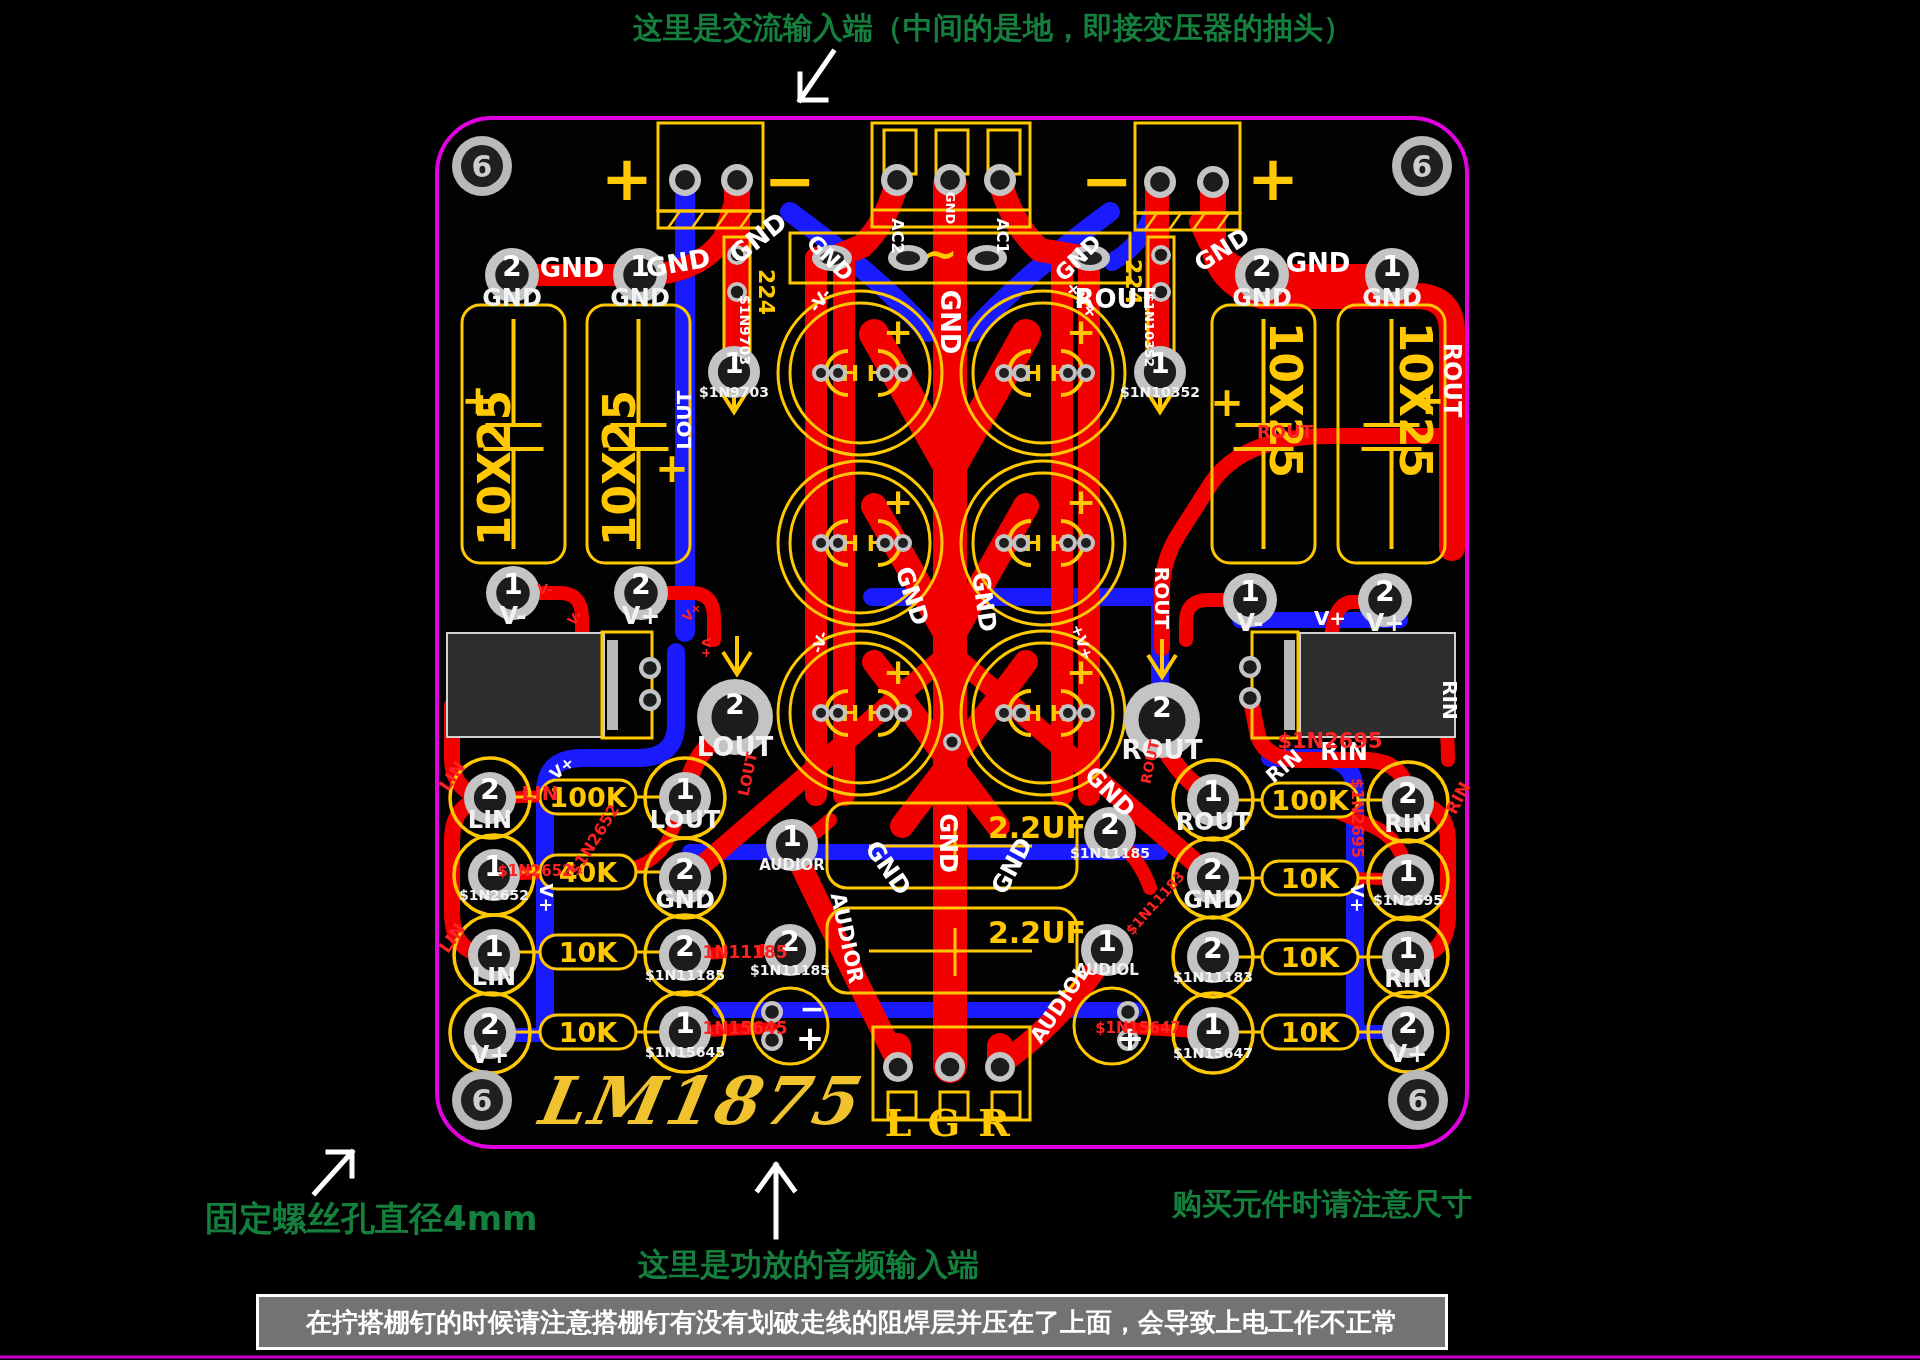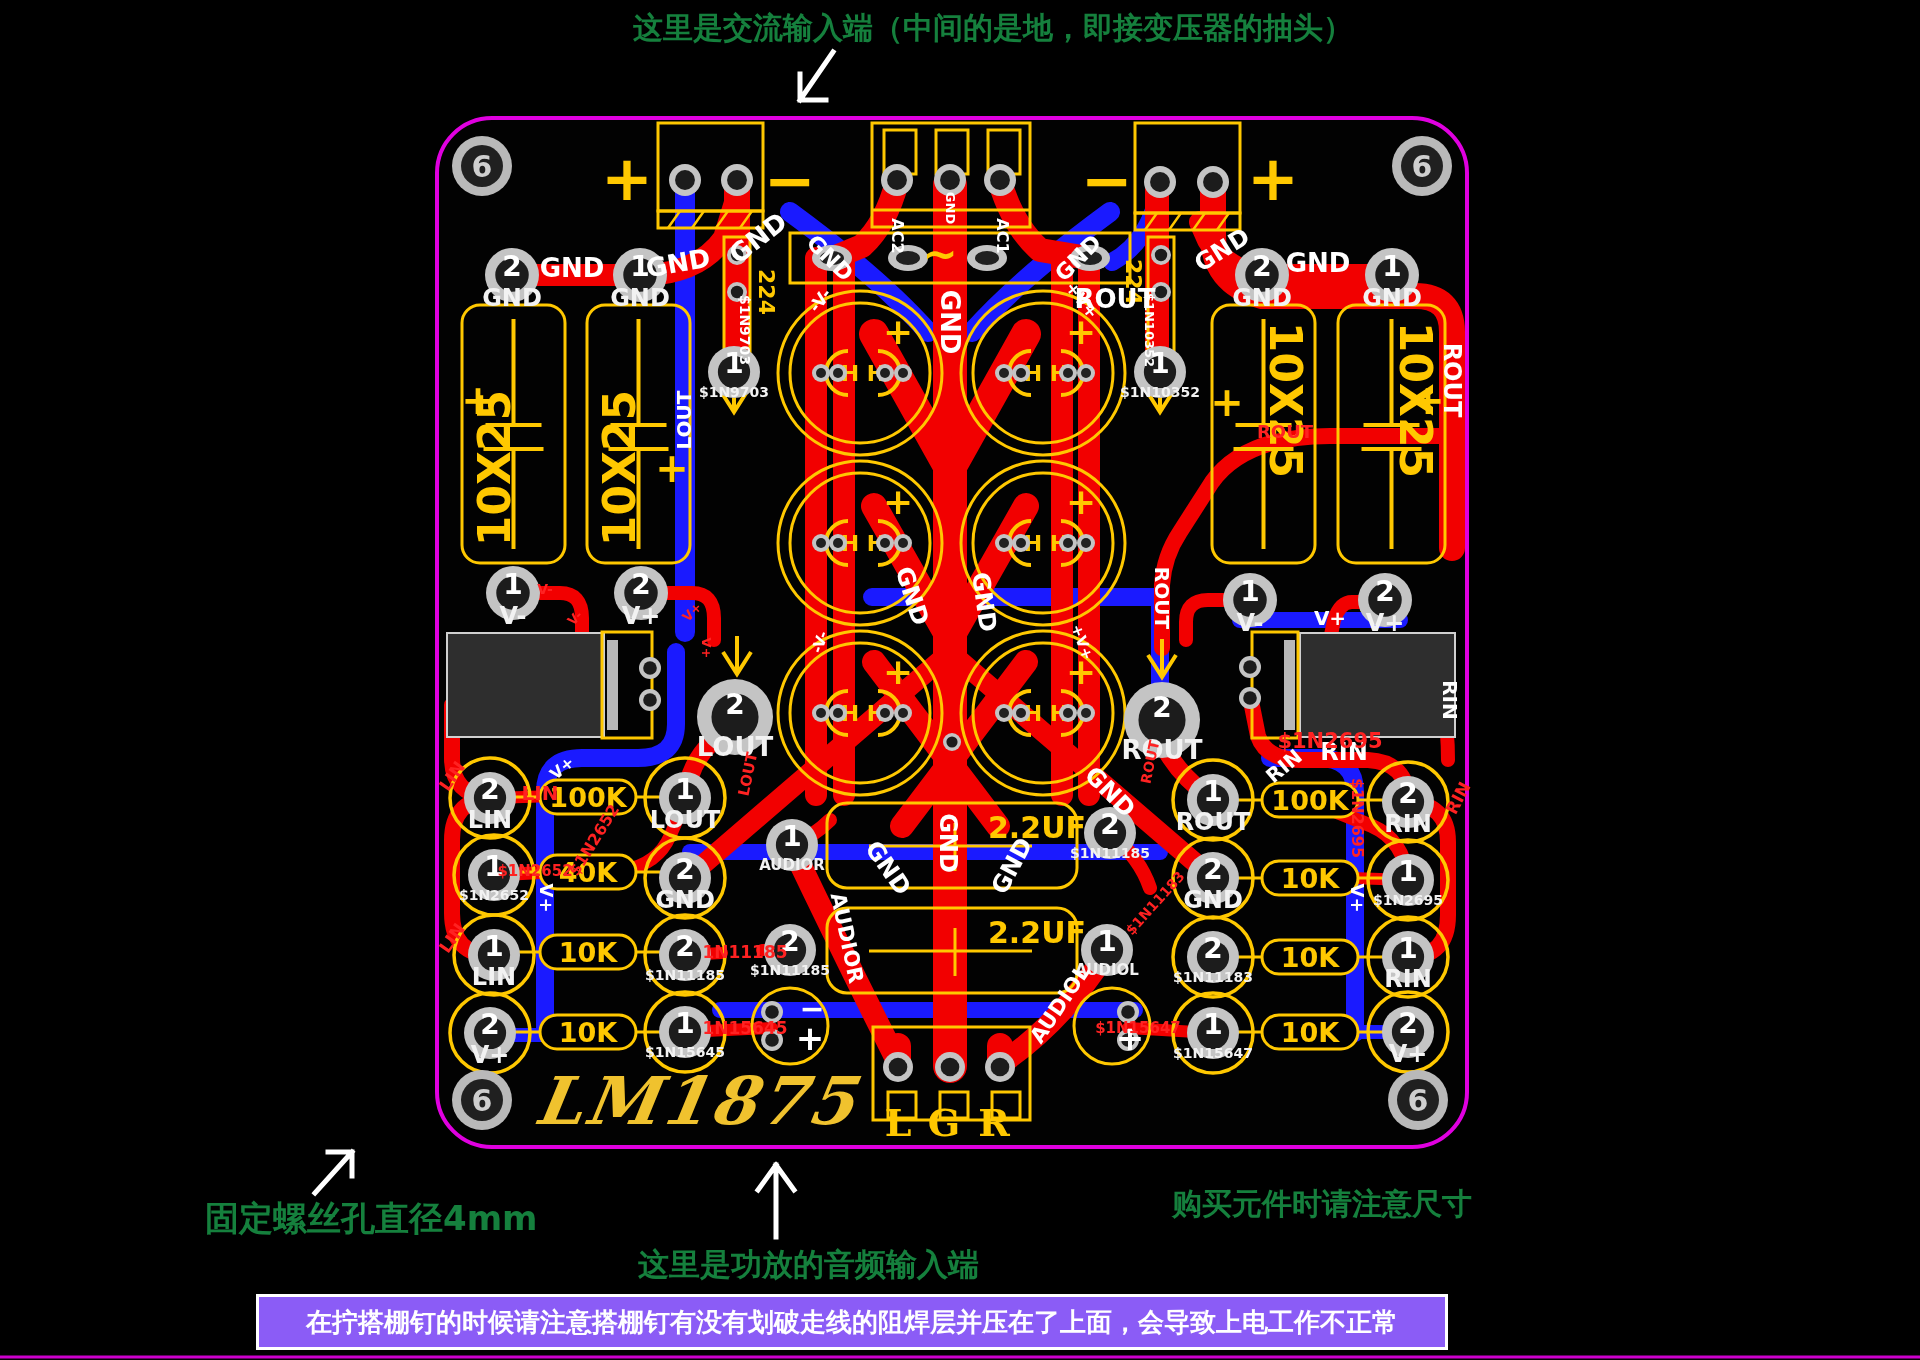--- a/index.html
+++ b/index.html
@@ -7,21 +7,21 @@
   #stage{position:relative;width:1920px;height:1360px;background:#000;}
   #pcb-svg{position:absolute;left:0;top:0;}
   .note{position:absolute;color:#15803d;font-weight:bold;white-space:nowrap;
     font-family:"DejaVu Sans",sans-serif;}
   #note-top{left:633px;top:8px;font-size:30px;}
   #note-screw{left:205px;top:1196px;font-size:34px;}
   #note-audio{left:618px;top:1244px;font-size:31px;margin-left:20px;}
   #note-buy1{left:1172px;top:1160px;font-size:30px;margin-top:24px;}
   #note-buy2{left:1172px;top:1200px;font-size:30px;}
   #warning-box{position:absolute;left:256px;top:1294px;width:1186px;height:50px;
-    border:3px solid #fff;background:#8b5cf6;color:#fff;font-size:26px;font-weight:bold;
+    border:3px solid #fff;background:#737373;color:#fff;font-size:26px;font-weight:bold;
     text-align:center;line-height:50px;white-space:nowrap;}
   #silk-logo{position:absolute;left:542px;top:1062px;color:#f0c22e;
     font-family:"DejaVu Serif",serif;font-style:italic;font-weight:bold;font-size:66px;
     transform:skewX(-12deg);letter-spacing:3px;}
 </style>
 </head>
 <body>
 
 <div id="stage">
 

